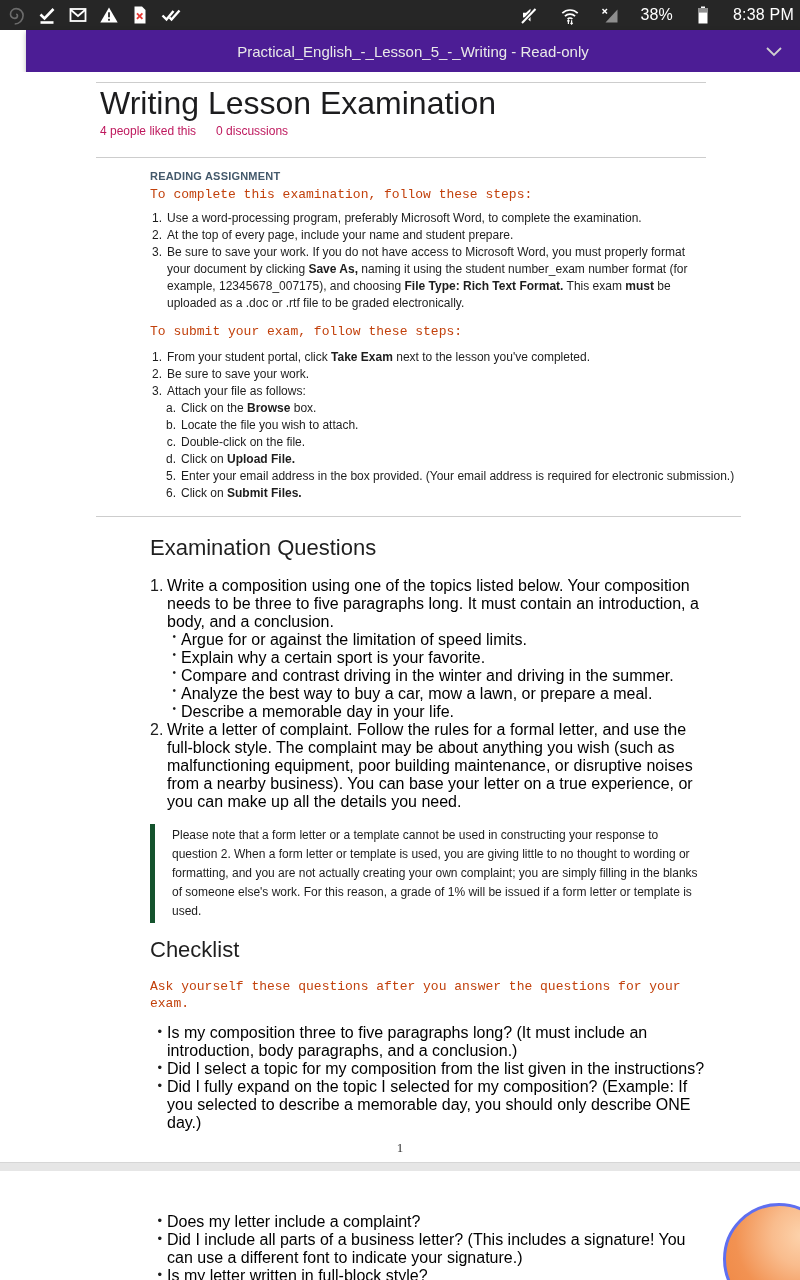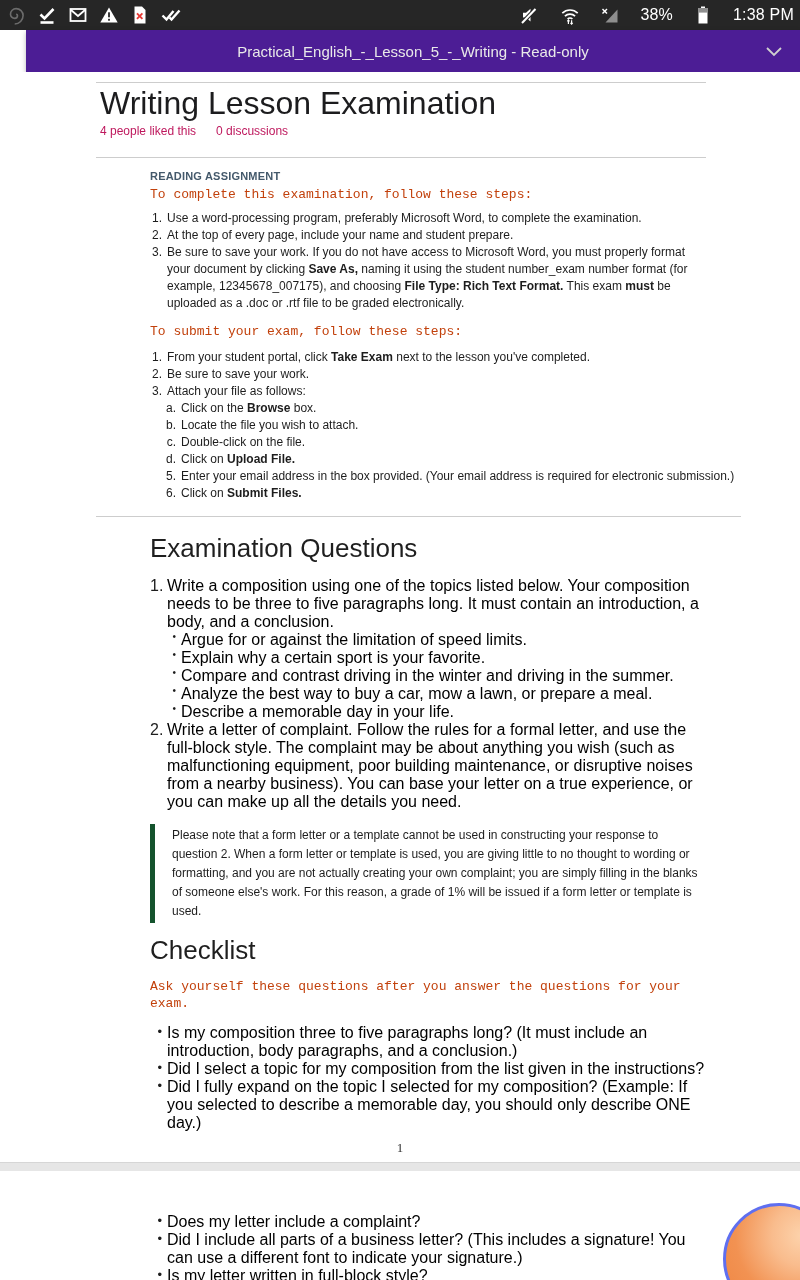--- a/index.html
+++ b/index.html
@@ -46,21 +46,21 @@
   .list .li { display:flex; }
   .list .li.i1 { padding-left:14px; }
   .list .m { flex:none; width:17px; padding-right:5px; text-align:right; color:#1d1d1d; }
   .list .m.dot { font-size:10px; }
   .list .b { flex:1; }
   .list .b b, .p b { font-weight:bold; }
 
   #submit-list { margin-top:9px; }
   #submit-list .li:nth-child(8) .b { white-space:nowrap; }
 
-  h2.sect { margin:18px 0 0 150px; font-size:26px; font-weight:400; color:#1f1f1f;
+  h2.sect { margin:18px 0 0 150px; font-size:22px; font-weight:400; color:#1f1f1f;
             line-height:26px; }
   h2.sect.chk { margin-top:14px; }
 
   #exam-list { margin-top:16px; margin-left:150px; width:556px; }
   #check-list { margin-top:12px; margin-left:150px; width:556px; }
   #page2-list { margin-top:42px; margin-left:150px; width:556px; }
   #check-list .m, #page2-list .m { font-size:13px; }
 
   .note { margin:13px 0 0 150px; width:556px; border-left:5px solid #14532d;
           padding:2px 0 2px 17px; font-size:12px; line-height:19px; color:#1d1d1d; }
@@ -125,21 +125,21 @@
       <path d="M5.5 17.5 L17.5 17.5 L17.5 4.5 Z" fill="#8e8e8e"></path>
       <line x1="2.5" y1="4" x2="7" y2="8.5" stroke="#fff" stroke-width="1.5"></line>
       <line x1="7" y1="4" x2="2.5" y2="8.5" stroke="#fff" stroke-width="1.5"></line>
     </svg>
     <span class="sb-txt">38%</span>
     <svg class="sb-ico" viewBox="0 0 20 20">
       <rect x="8" y="1.5" width="4" height="2.2" fill="#fff"></rect>
       <rect x="5.5" y="3" width="9" height="15.5" fill="#fff"></rect>
       <rect x="5.5" y="3" width="9" height="4.6" fill="#8f8f8f"></rect>
     </svg>
-    <span class="sb-txt">1:38 PM</span>
+    <span class="sb-txt">8:38 PM</span>
   </div>
 </div>
 
 <div class="titlebar">
   <span class="t">Practical_English_-_Lesson_5_-_Writing - Read-only</span>
   <svg class="chev" viewBox="0 0 24 24">
     <path d="M5 8 L12 15 L19 8" fill="none" stroke="#cfcfcf" stroke-width="1.8"></path>
   </svg>
 </div>
 

